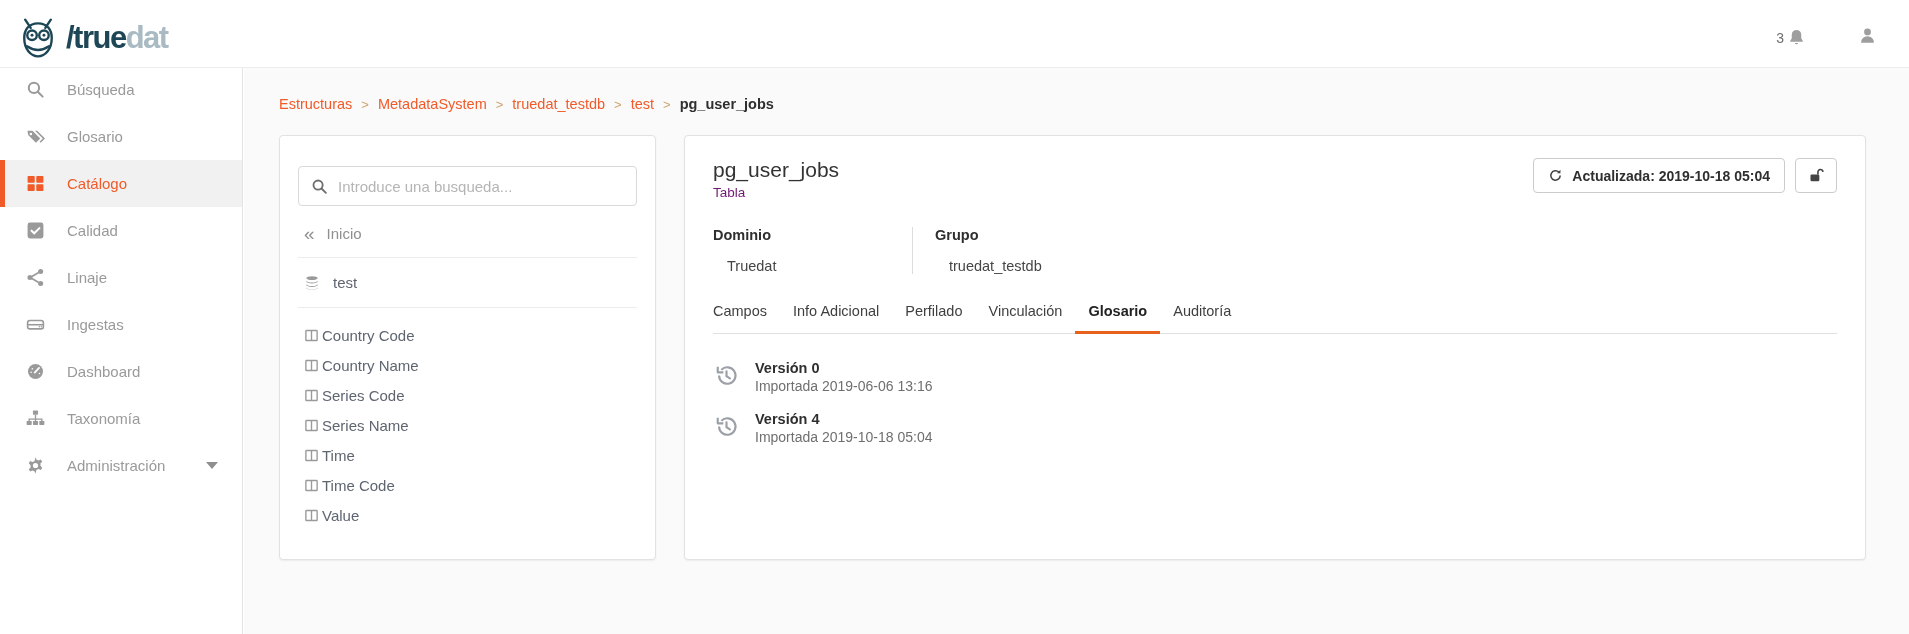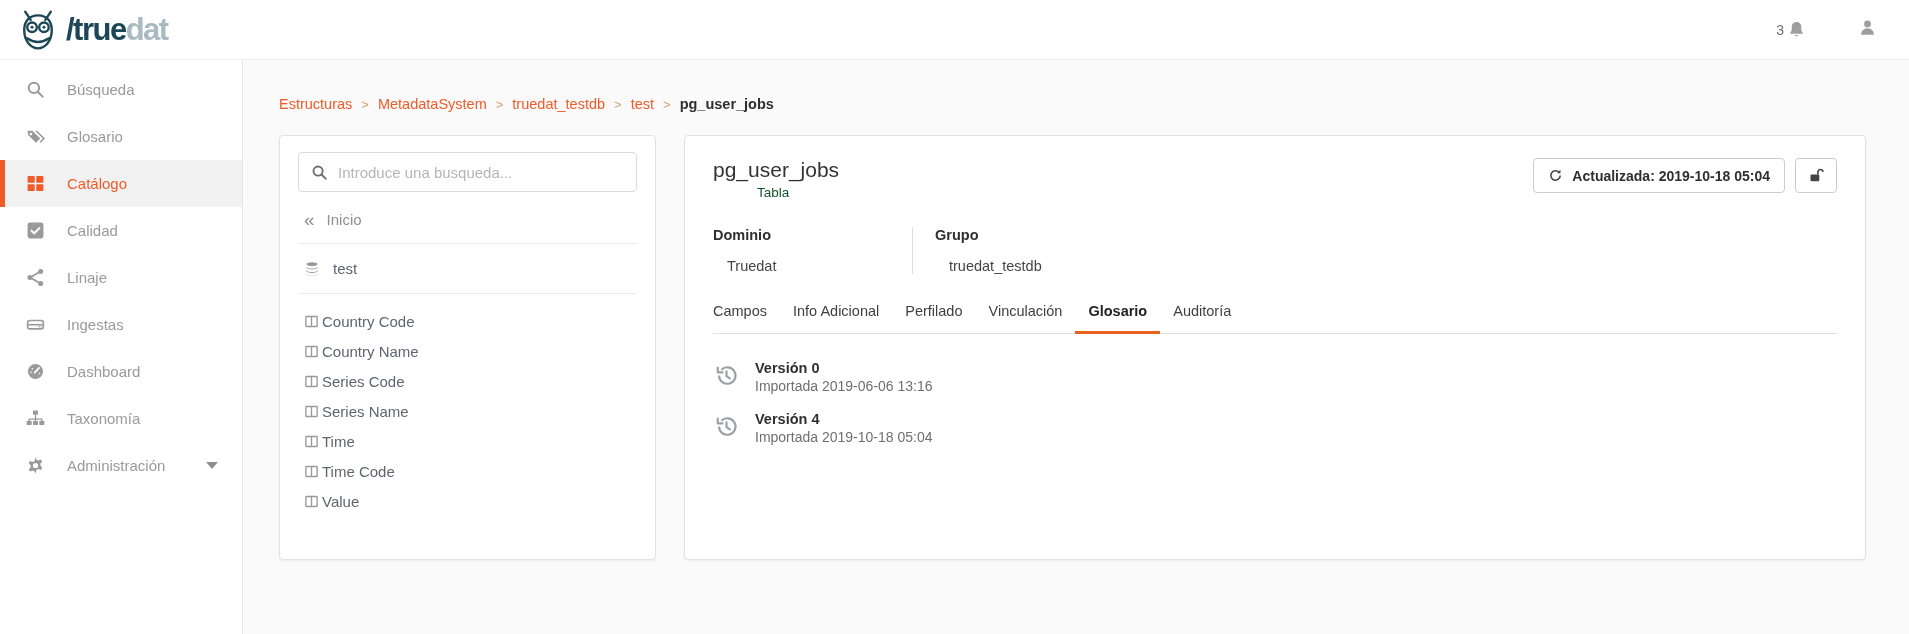--- a/index.html
+++ b/index.html
@@ -1,20 +1,20 @@
 <!DOCTYPE html>
 <html><head>
 <meta charset="utf-8">
 <style>
   * { margin:0; padding:0; box-sizing:border-box; }
   html,body { width:1909px; height:634px; overflow:hidden;
     font-family:"Liberation Sans", sans-serif; background:#fff; color:#333; }
 
   
-  .header { position:absolute; top:0; left:0; width:1909px; height:60px;
+  .header { position:absolute; top:8px; left:0; width:1909px; height:60px;
     background:#fff; border-bottom:1px solid #ededed; display:flex;
     align-items:center; justify-content:space-between; padding:0 22px 0 16px; z-index:5; }
   .logo { display:flex; align-items:center; gap:6px; cursor:pointer; }
   .logo svg { width:44px; height:44px; }
   .logo-text { font-size:31px; font-weight:bold; letter-spacing:-1.5px; line-height:1; }
   .logo-dark { color:#1d4756; }
   .logo-light { color:#a9bac3; }
   .header-right { display:flex; align-items:center; gap:52px; padding-right:10px; }
   .notif { display:flex; align-items:center; gap:3px; cursor:pointer; }
   .notif-count { font-size:14px; color:#6f6f6f; }
@@ -40,21 +40,21 @@
     align-items:center; gap:9px;text-align:right; }
   .crumb-link { color:#f15a29; cursor:pointer; }
   .crumb-sep { color:#c0863f; font-size:13px; opacity:.75; }
   .crumb-current { color:#2f2f2f; font-weight:bold; }
 
   .cards { display:flex; align-items:flex-start; margin:23px 43px 0 35px; gap:28px; }
   .card { background:#fff; border:1px solid #e2e2e2; border-radius:4px;
     box-shadow:0 1px 2px rgba(0,0,0,.06); }
 
   
-  .explorer { width:377px; height:425px; padding:16px 18px; }
+  .explorer { width:377px; height:425px; padding:30px 18px; }
   .search-box { height:40px; border:1px solid #d9d9d9; border-radius:4px;
     display:flex; align-items:center; padding:0 12px; gap:10px; background:#fff; }
   .search-box svg { width:17px; height:17px; color:#6f6f6f; flex:0 0 auto; }
   .search-input { border:none; outline:none; flex:1; font-size:15px;
     font-family:"Liberation Sans", sans-serif; color:#555; }
   .search-input::placeholder { color:#b5b5b5; }
   .back-row { display:flex; align-items:center; gap:12px; padding:19px 6px 15px 6px;
     border-bottom:1px solid #ececec; color:#8f8f8f; font-size:15px; cursor:pointer; }
   .back-chevron { font-size:19px; line-height:12px; color:#8f8f8f; }
   .tree-parent { display:flex; align-items:center; gap:13px; padding:16px 6px;
@@ -62,21 +62,21 @@
   .tree-parent svg { width:16px; height:16px; color:#9a9a9a; }
   .columns-list { list-style:none; padding-top:12px; }
   .columns-list li { height:30px; display:flex; align-items:center; gap:3px;
     padding-left:6px; color:#5f6570; font-size:15px; cursor:pointer; }
   .columns-list svg { width:15px; height:15px; color:#9a9a9a; flex:0 0 auto; }
 
   
   .detail { flex:1; height:425px; padding:22px 28px; }
   .detail-head { display:flex; justify-content:space-between; align-items:flex-start; }
   .detail-title { font-size:21px; font-weight:normal; color:#333; }
-  .detail-subtitle { font-size:13.5px; color:#14532d; margin-top:3px;margin-left:44px; }
+  .detail-subtitle { font-size:13.5px; color:#701a75; margin-top:3px; }
   .actions { display:flex; gap:10px; }
   .btn { height:35px; background:#fff; border:1px solid #ccc; border-radius:4px;
     display:flex; align-items:center; gap:9px; padding:0 14px; font-size:14px;
     font-weight:bold; color:#2f2f2f; cursor:pointer;
     font-family:"Liberation Sans", sans-serif; }
   .btn svg { width:15px; height:15px; color:#444; }
   .btn.icon-only { width:42px; justify-content:center; padding:0; }
   .btn.icon-only svg { width:17px; height:17px; }
 
   .meta { display:flex; margin-top:27px; }

